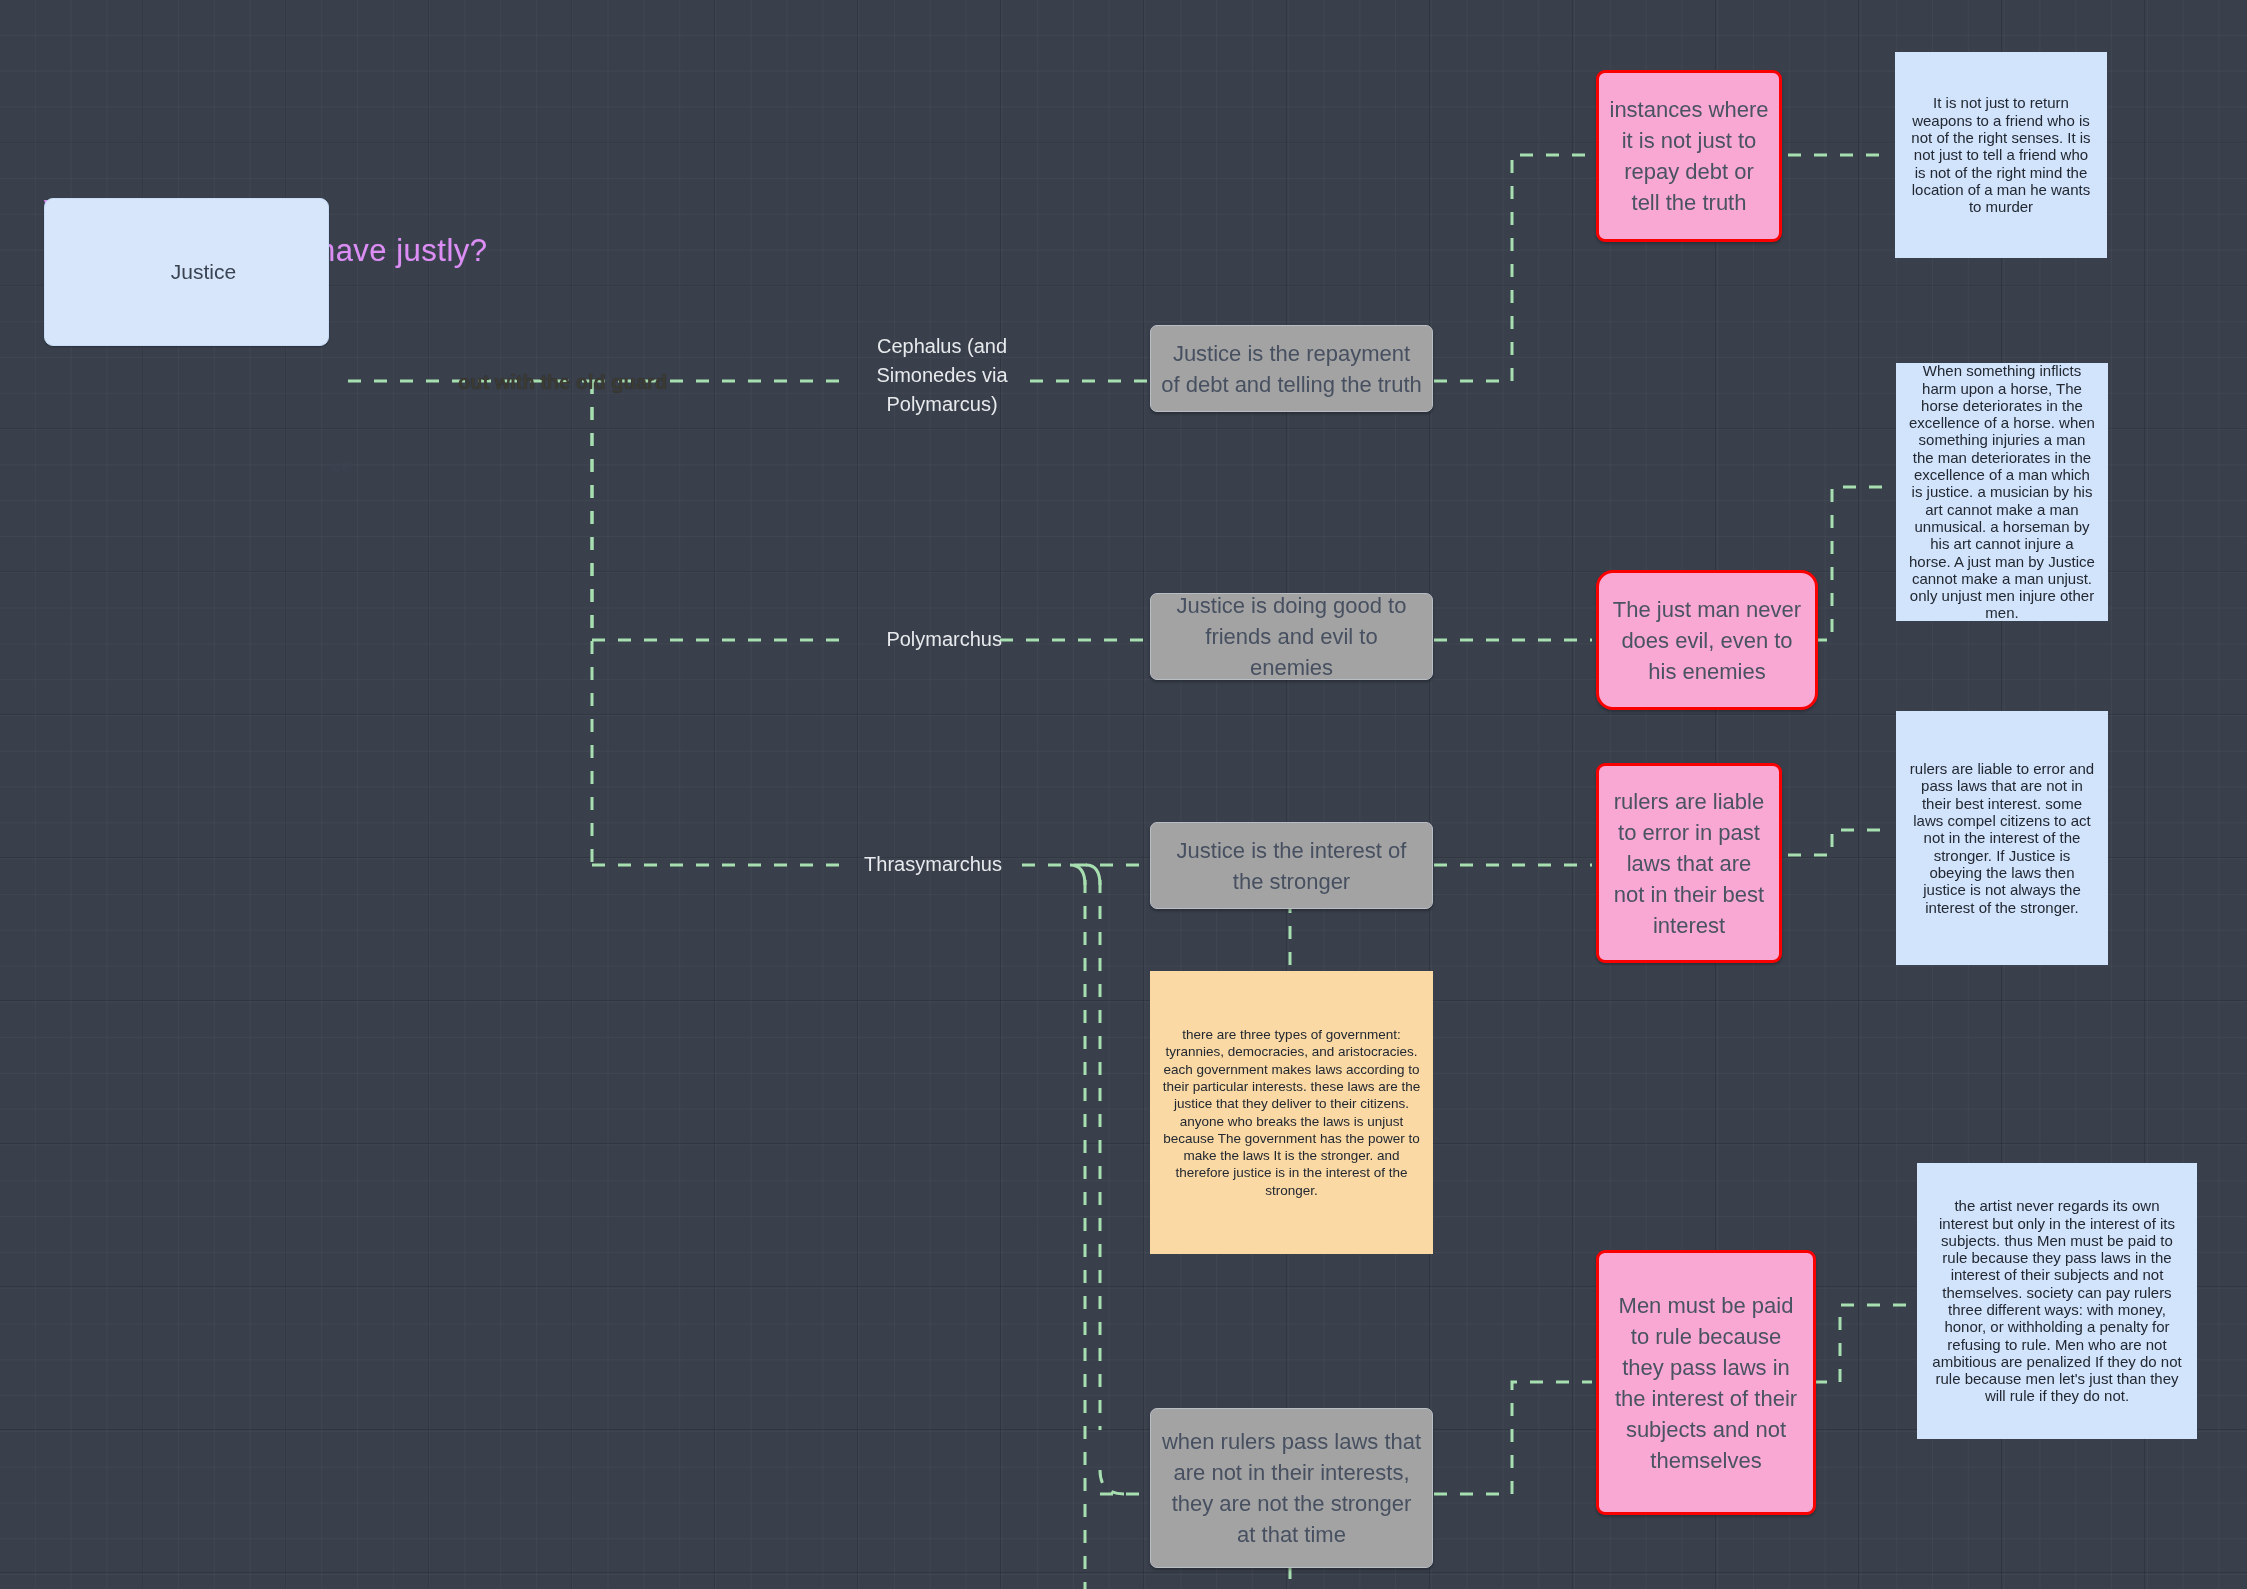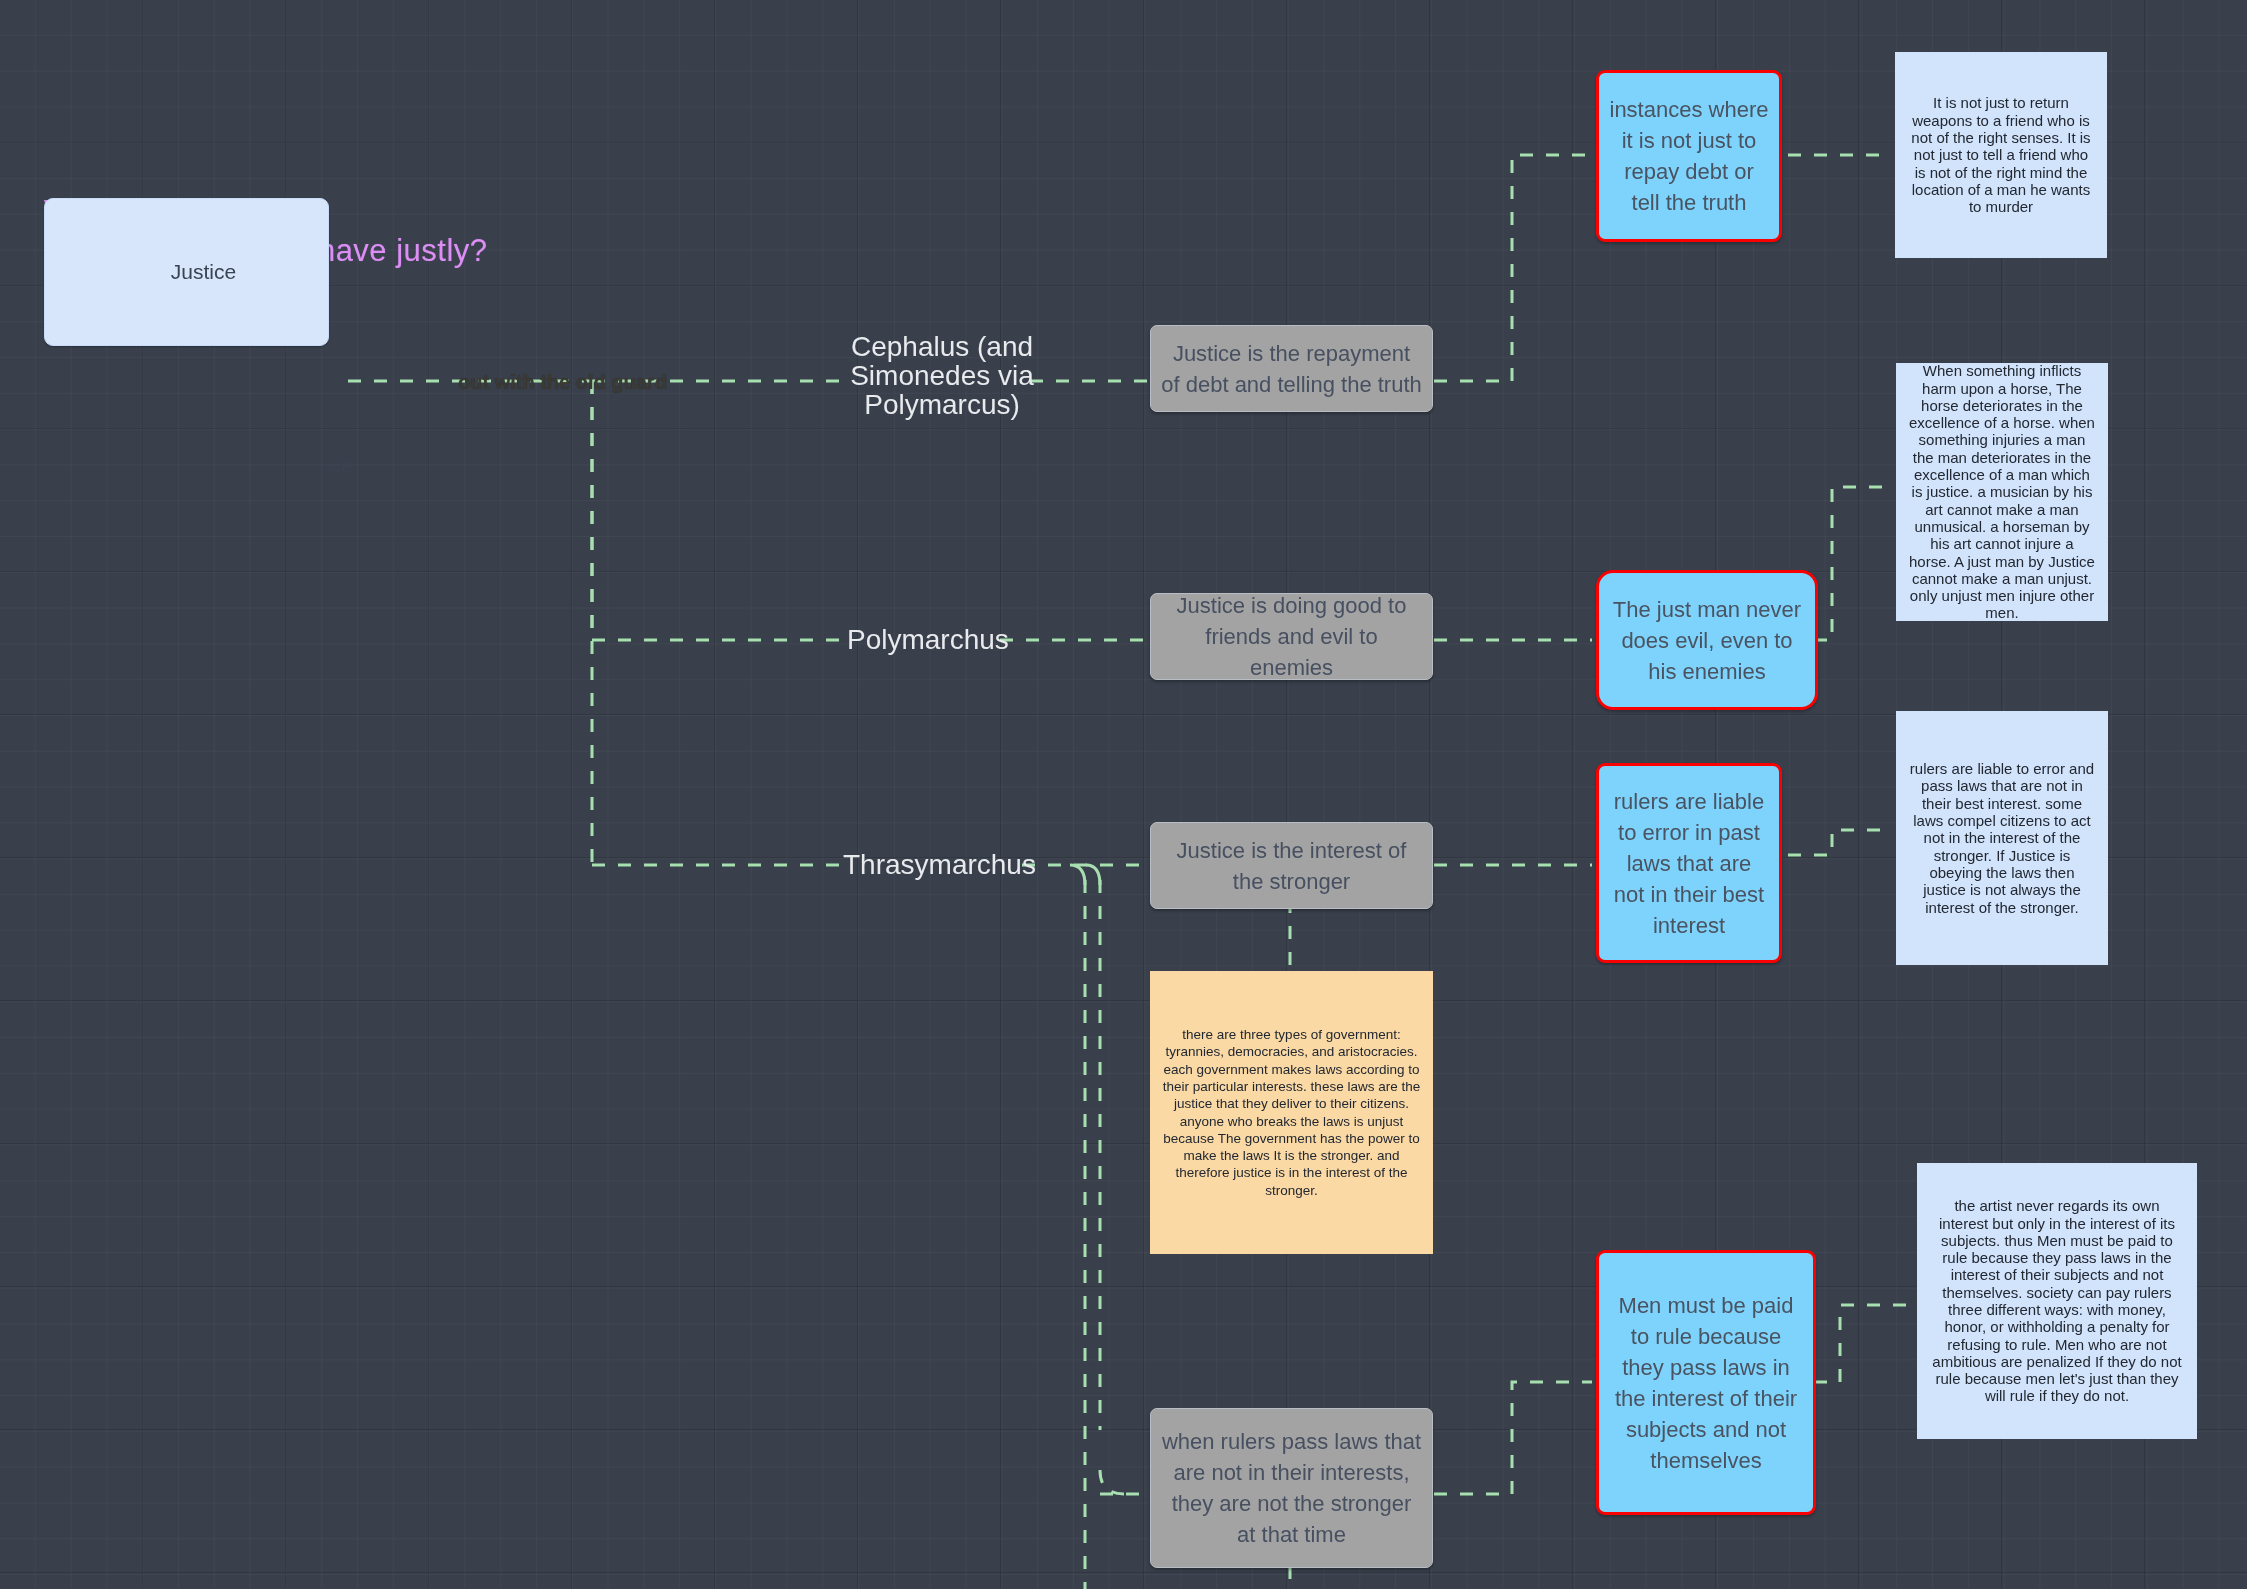--- a/index.html
+++ b/index.html
@@ -54,21 +54,21 @@
     padding-left:44px;
   }
   .node-gray{
     background:#a3a3a3;
     border:1px solid #b9bec6;
     color:#475060;
     font-size:22px;line-height:31px;
     box-shadow:0 2px 3px rgba(0,0,0,.30);
   }
   .node-red{
-    background:#7dd3fc;
+    background:#f9a8d4;
     border:3px solid #fb0000;
     color:#4a5361;
     font-size:22px;line-height:31px;
     border-radius:9px;
     box-shadow:0 2px 3px rgba(0,0,0,.25);
   }
   .note{
     position:absolute;
     box-sizing:border-box;
     display:flex;align-items:center;justify-content:center;
@@ -83,21 +83,21 @@
   }
   .note-orange{
     background:#fad9a5;
     color:#222831;
     font-size:13.5px;line-height:17.3px;
   }
   
   .edge-label{
     position:absolute;
     color:#e8eaed;
-    font-size:28px;line-height:29px;
+    font-size:20px;line-height:29px;
     text-align:left;
     white-space:pre-line;
     background:transparent;
   }
   .edge-label.dark{
     color:#3b3a33;
     font-weight:bold;
     font-size:20px;
     text-shadow:0 0 1px rgba(0,0,0,.4);
   }

